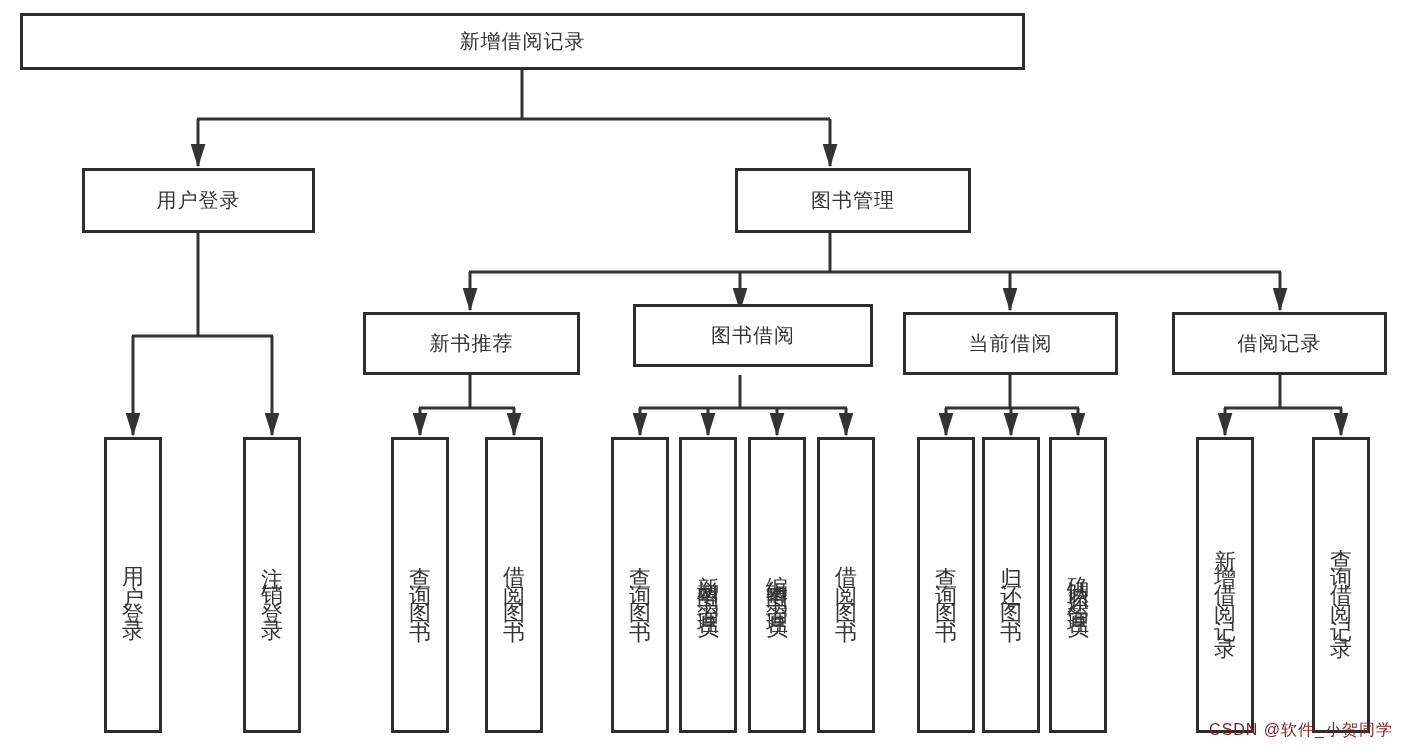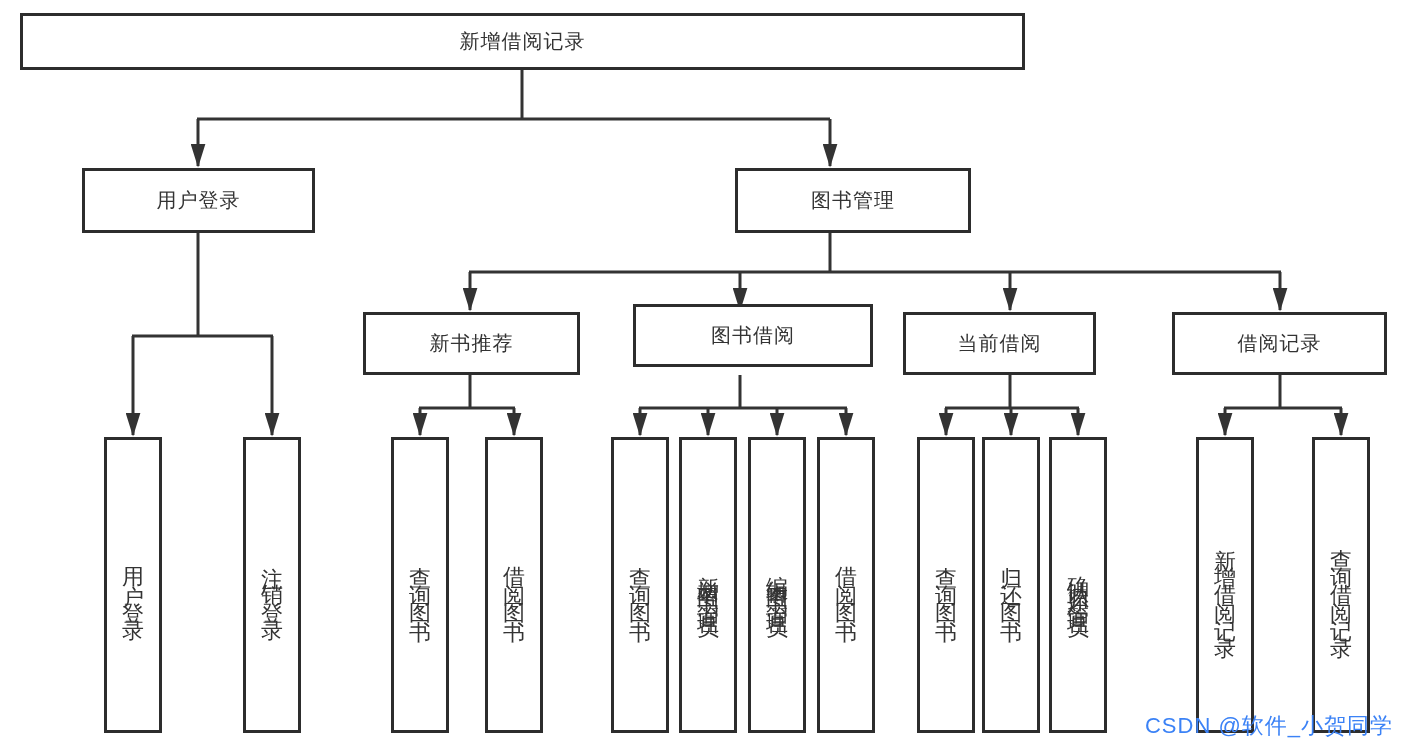--- a/index.html
+++ b/index.html
@@ -33,21 +33,21 @@
     justify-content: center;
     color: #333333;
     text-align: center;
   }
   .hnode { font-size: 20px; letter-spacing: 1px; }
   .root-node   { left: 20px;   top: 13px;  width: 1005px; height: 57px; }
   .n-userlogin { left: 82px;   top: 168px; width: 233px;  height: 65px; }
   .n-bookmgmt  { left: 735px;  top: 168px; width: 236px;  height: 65px; }
   .n-newrec    { left: 363px;  top: 312px; width: 217px;  height: 63px; }
   .n-borrow    { left: 633px;  top: 304px; width: 240px;  height: 63px; }
-  .n-current   { left: 903px;  top: 312px; width: 193px;  height: 63px; }
+  .n-current   { left: 903px;  top: 312px; width: 215px;  height: 63px; }
   .n-records   { left: 1172px; top: 312px; width: 215px;  height: 63px; justify-content: center; }
   .leaf {
     top: 437px;
     height: 296px;
     width: 58px;
   }
   .vtext {
     writing-mode: vertical-rl;
     text-orientation: mixed;
     font-size: 22px;
@@ -64,22 +64,22 @@
   .l-8  { left: 817px; }
   .l-9  { left: 917px; }
   .l-10 { left: 982px; }
   .l-11 { left: 1049px; }
   .l-12 { left: 1196px; }
   .l-13 { left: 1312px; }
   .watermark {
     position: absolute;
     right: 12px;
     bottom: 6px;
-    font-size: 22px;
-    color: #3b82f6;
+    font-size: 16px;
+    color: #7f1d1d;
     letter-spacing: 1px;
     z-index: 5;
   }
 </style>
 </head>
 <body>
 
 <div class="stage">
 
   <svg class="connectors" viewBox="0 0 1405 747" xmlns="http://www.w3.org/2000/svg">

